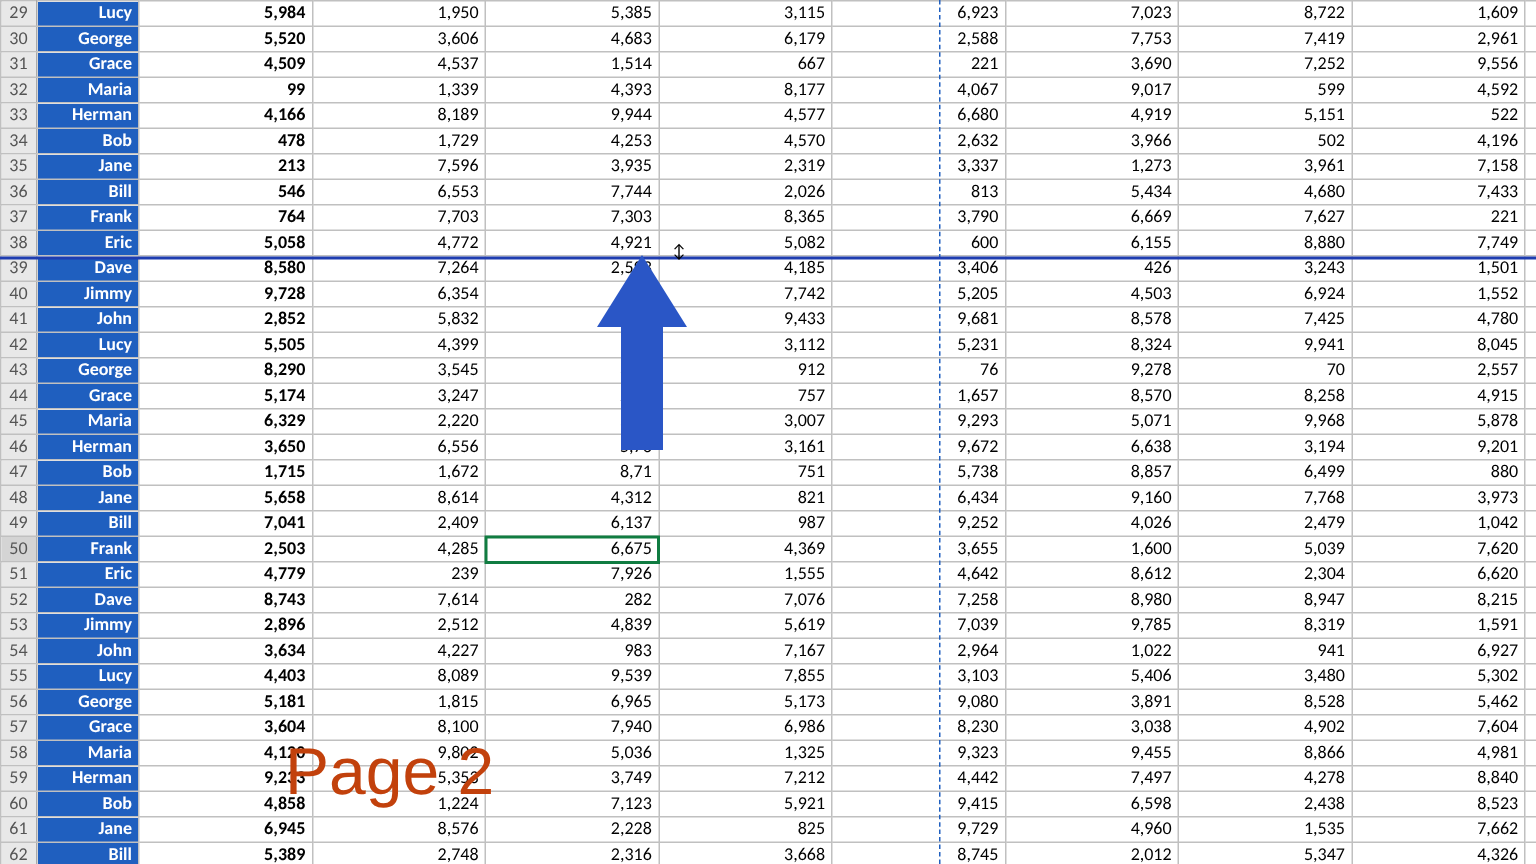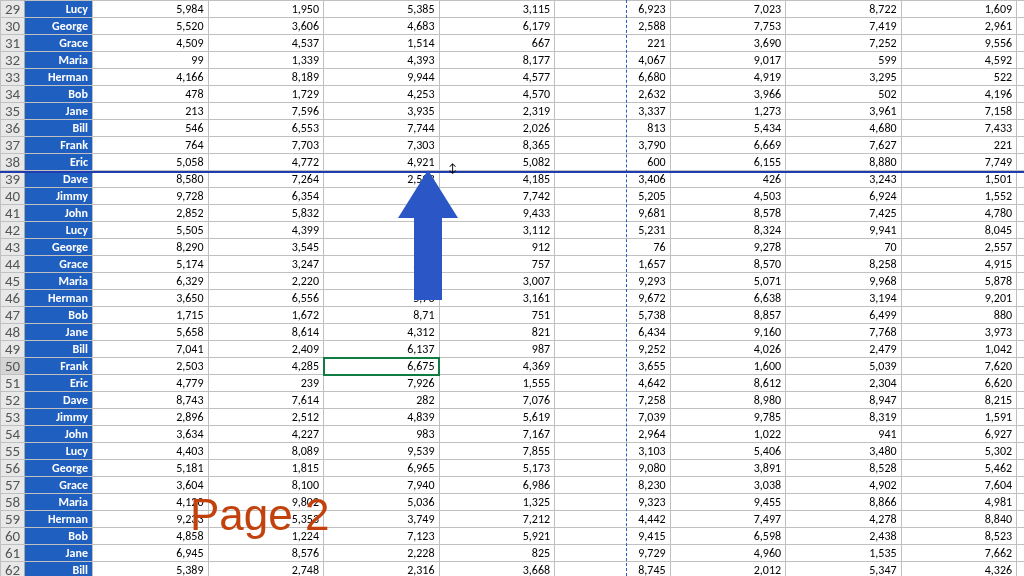--- a/index.html
+++ b/index.html
@@ -30,39 +30,39 @@
   height: 16px;
   line-height: 16px;
   box-sizing: border-box;
   overflow: hidden;
   white-space: nowrap;
 }
 .rowhdr {
   width: 22px;
   background: #e8e8e8;
   color: #555;
-  font-size: 15px;
+  font-size: 12px;
   text-align: center;
   border-right: 1px solid #aaa;
 }
 .namecell {
   width: 64px;
   background: #1f5fbf;
   color: #fff;
   font-weight: bold;
   font-size: 12px;
   padding-left: 4px;
   text-align: right;
 }
 .num {
   text-align: right;
   font-size: 12px;
   background: #fff;
 }
-.w1 { width: 108px; }
+.w1 { width: 108px; font-weight: bold; }
 .w2 { width: 108px; }
 .w3 { width: 108px; }
 .w4 { width: 108px; }
 .w5 { width: 108px; margin-top: 12px; }
 .w6 { width: 108px; }
 .w7 { width: 108px; }
 .w8 { width: 108px; }
 .w9 { width: 40px; } 
 
 .row50 .rowhdr { background: #d4d4d4; }
@@ -191,21 +191,21 @@
         </tr>
         <tr>
           <td class="rowhdr">33</td>
           <td class="namecell">Herman</td>
           <td class="num w1">4,166</td>
           <td class="num w2">8,189</td>
           <td class="num w3">9,944</td>
           <td class="num w4">4,577</td>
           <td class="num w5">6,680</td>
           <td class="num w6">4,919</td>
-          <td class="num w7">3,295</td>
+          <td class="num w7">5,151</td>
           <td class="num w8">522</td>
           <td class="num w9">8</td>
         </tr>
         <tr>
           <td class="rowhdr">34</td>
           <td class="namecell">Bob</td>
           <td class="num w1">478</td>
           <td class="num w2">1,729</td>
           <td class="num w3">4,253</td>
           <td class="num w4">4,570</td>

